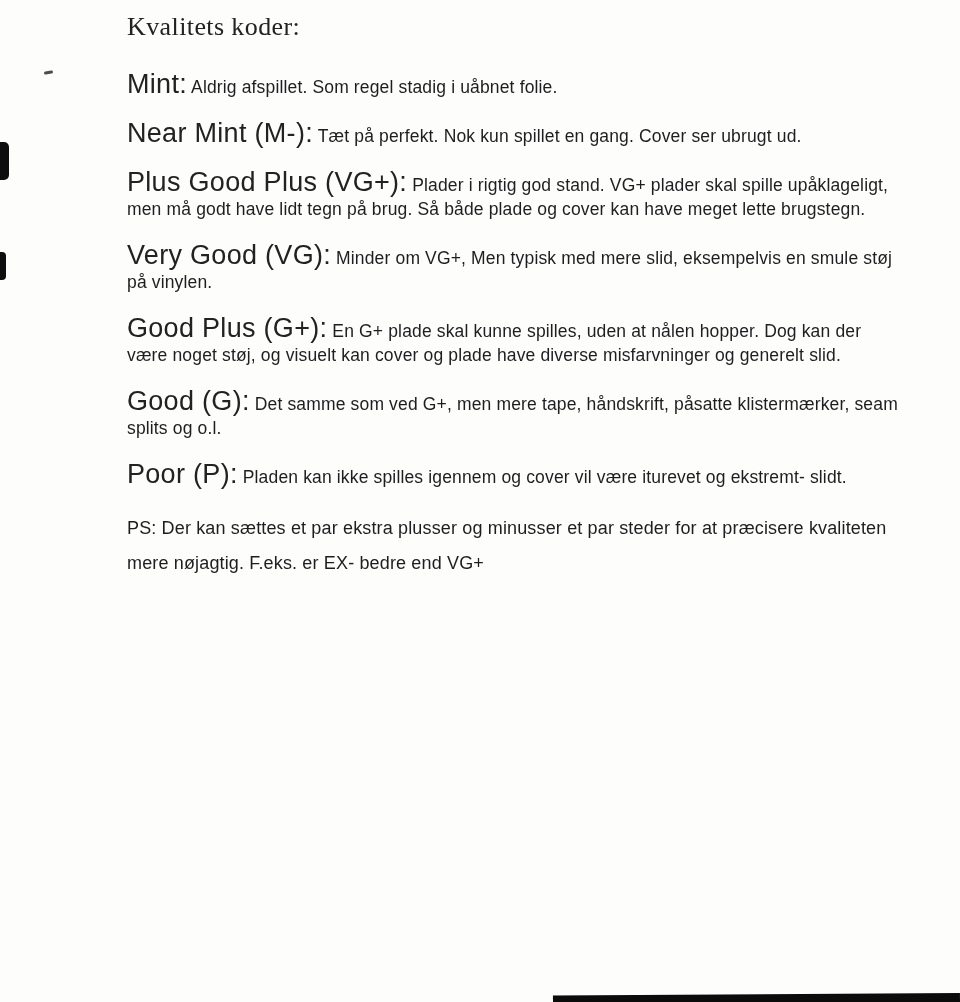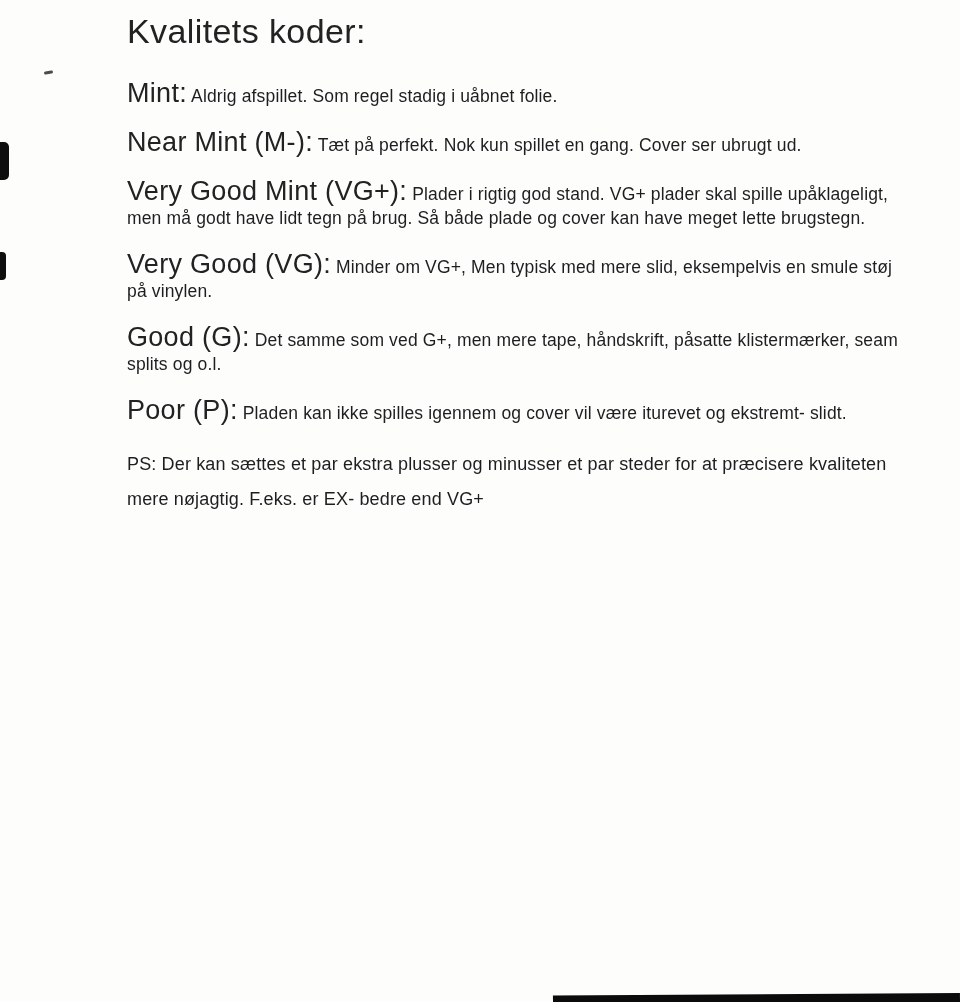--- a/index.html
+++ b/index.html
@@ -9,25 +9,26 @@
     background: #fdfdfc;
     font-family: "Liberation Sans", sans-serif;
     color: #1e1e20;
     overflow: hidden;
     position: relative;
   }
   .page {
     padding: 12px 60px 0 127px;
   }
   .title {
-    font-size: 34px;
+    font-size: 26px;
     font-weight: 500;
     letter-spacing: 0.4px;
     color: #222;
     margin-bottom: 30px;
+    font-family: Liberation Serif, serif;
   }
   .entry {
     font-size: 17.5px;
     line-height: 24px;
     letter-spacing: 0.15px;
     margin-bottom: 22px;
     color: #1e1e20;
   }
   .term {
     font-size: 27px;
@@ -77,29 +78,33 @@
     <span class="desc">Aldrig afspillet. Som regel stadig i uåbnet folie.</span>
   </p>
 
   <p class="entry">
     <span class="term">Near Mint (M-):</span>
     <span class="desc">Tæt på perfekt. Nok kun spillet en gang. Cover ser ubrugt ud.</span>
   </p>
 
 
   <p class="entry">
-    <span class="term">Very Good Mint (VG+):</span>
+    <span class="term">Plus Good Plus (VG+):</span>
     <span class="desc">Plader i rigtig god stand. VG+ plader skal spille upåklageligt, men må godt have lidt tegn på brug. Så både plade og cover kan have meget lette brugstegn.</span>
   </p>
 
   <p class="entry">
     <span class="term">Very Good (VG):</span>
     <span class="desc">Minder om VG+, Men typisk med mere slid, eksempelvis en smule støj på vinylen.</span>
   </p>
 
+  <p class="entry">
+    <span class="term">Good Plus (G+):</span>
+    <span class="desc">En G+ plade skal kunne spilles, uden at nålen hopper. Dog kan der være noget støj, og visuelt kan cover og plade have diverse misfarvninger og generelt slid.</span>
+  </p>
 
   <p class="entry">
     <span class="term">Good (G):</span>
     <span class="desc">Det samme som ved G+, men mere tape, håndskrift, påsatte klistermærker, seam splits og o.l.</span>
   </p>
 
 
   <p class="entry">
     <span class="term">Poor (P):</span>
     <span class="desc">Pladen kan ikke spilles igennem og cover vil være iturevet og ekstremt- slidt.</span>

